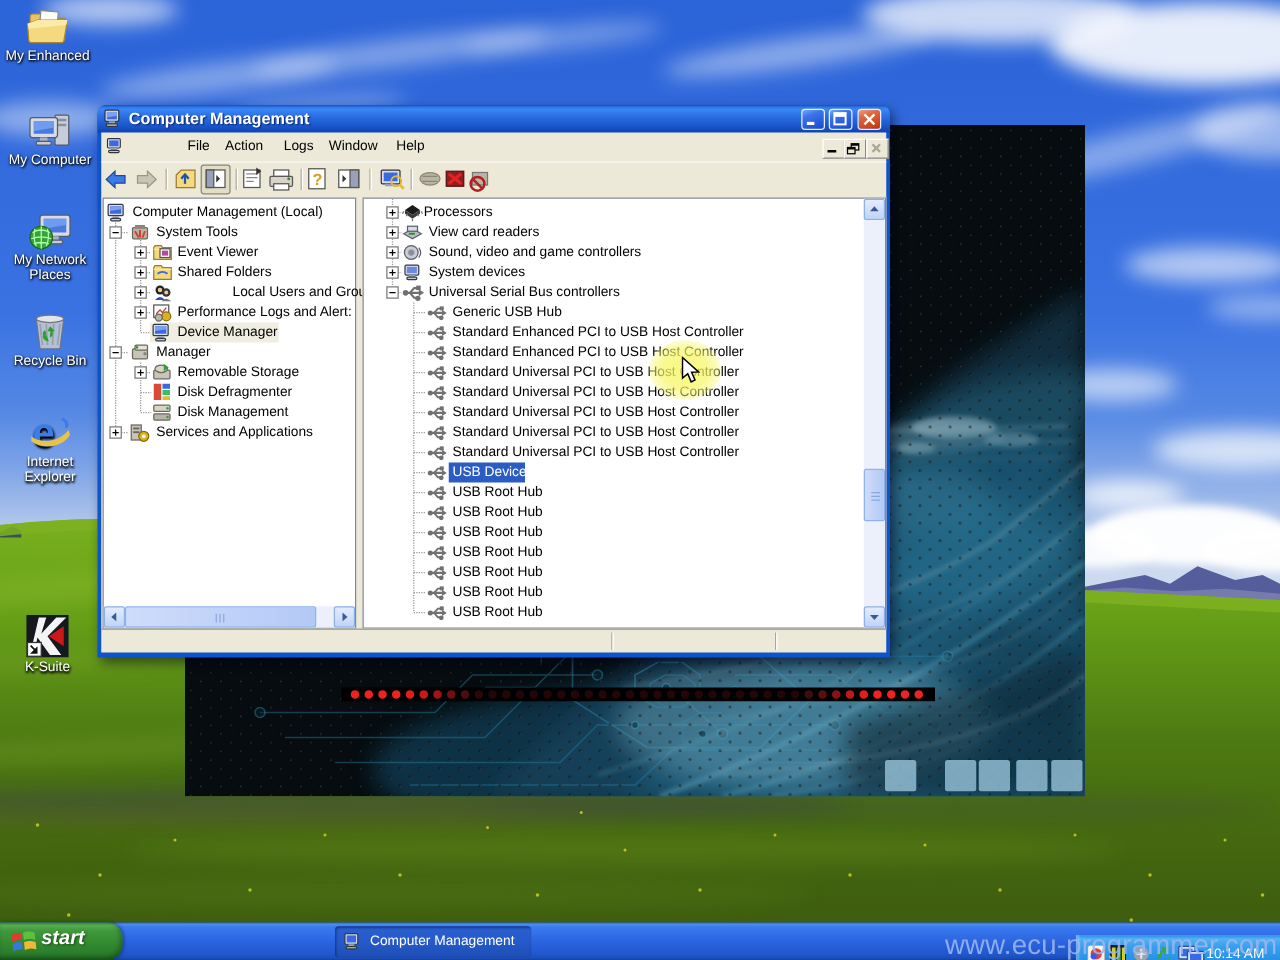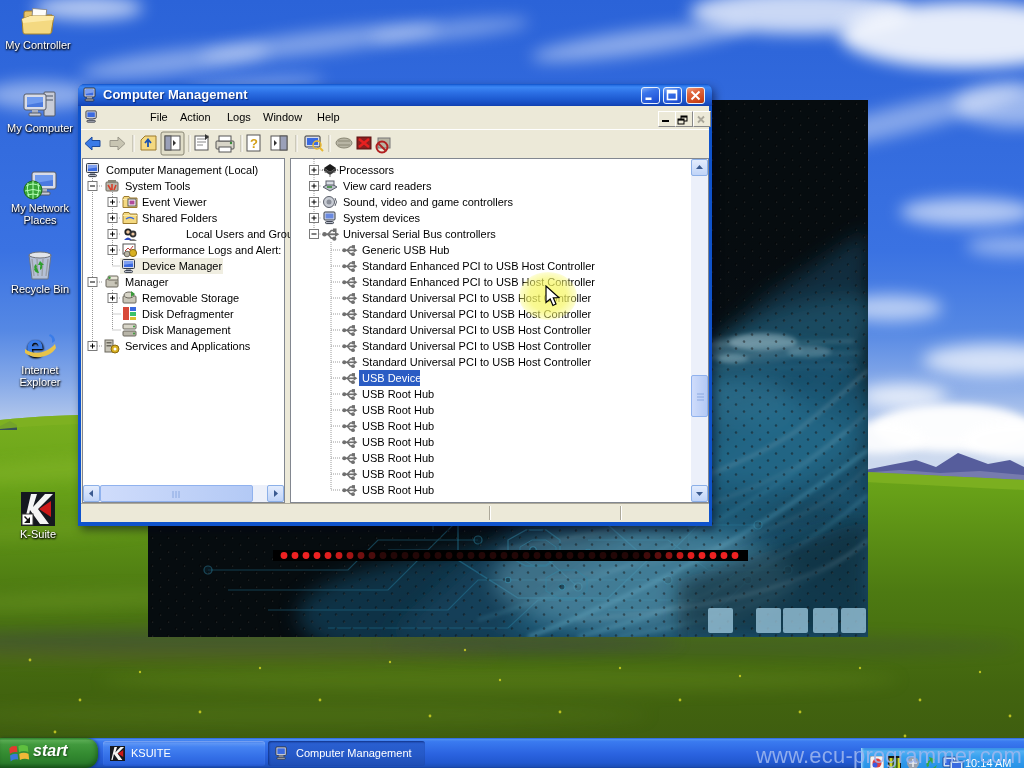--- a/index.html
+++ b/index.html
@@ -138,21 +138,21 @@
   </g>
 </svg>
 
 <div class="dicon" style="left:0px;top:3px;">
   <svg width="36" height="36" viewBox="0 0 36 36">
     <path d="M4,12 L4,28 Q4,30 6,30 L30,30 Q32,30 32,28 L32,12 L20,12 L17,8 L6,8 Q4,8 4,10 Z" fill="#e8c56a" stroke="#9c7b2e" stroke-width="1"></path>
     <rect x="12" y="6" width="14" height="16" fill="#fdfdfa" stroke="#8a8a8a" stroke-width="1" transform="rotate(5 19 14)"></rect>
     <path d="M2,16 L10,13 L34,13 L31,30 Q31,31 29,31 L5,31 Q3,31 3,29 Z" fill="#f4d981" stroke="#a8862f" stroke-width="1"></path>
     <path d="M2,16 L10,13 L34,13 L33,17 L3,20 Z" fill="#fceaa8"></path>
   </svg>
-  <div>My Controller</div>
+  <div>My Enhanced</div>
 </div>
 <div class="dicon" style="left:2px;top:86px;">
   <svg width="36" height="36" viewBox="0 0 36 36">
     <rect x="22" y="6" width="11" height="24" rx="1" fill="#c8ccd8" stroke="#555a66"></rect>
     <rect x="24" y="9" width="7" height="2" fill="#8890a0"></rect>
     <rect x="24" y="13" width="7" height="2" fill="#8890a0"></rect>
     <rect x="2" y="8" width="22" height="16" rx="2" fill="#d8dce8" stroke="#555a66"></rect>
     <rect x="5" y="11" width="16" height="10" fill="#4a7ae0"></rect>
     <path d="M5,11 L21,11 L21,16 L5,19 Z" fill="#6f9bf0"></path>
     <rect x="10" y="24" width="6" height="3" fill="#aab0c0"></rect>
@@ -787,30 +787,20 @@
     box-shadow:inset -2px -2px 4px rgba(0,40,0,.35),1px 0 3px rgba(0,20,60,.5);">
     <svg width="24" height="24" viewBox="0 0 22 22" style="position:absolute;left:7px;top:3px;">
       <path d="M2.5,6 Q5,3.5 9.5,4.8 L9.5,10.3 Q5.5,9 2.5,11 Z" fill="#e23a2e" transform="rotate(-6 10 10)"></path>
       <path d="M11,4.9 Q15,3 19.5,5.8 L19.5,11 Q15,8.8 11,10.4 Z" fill="#5fbf3f" transform="rotate(-6 10 10)"></path>
       <path d="M2.5,12.5 Q5.5,10.5 9.5,11.8 L9.5,17 Q5.5,15.8 2.5,18 Z" fill="#3a78d8" transform="rotate(-6 10 10)"></path>
       <path d="M11,11.9 Q15,10.3 19.5,12.6 L19.5,18 Q15,16 11,17.6 Z" fill="#f0b838" transform="rotate(-6 10 10)"></path>
     </svg>
     <span style="position:absolute;left:33px;top:4px;color:#fff;font-size:16px;font-weight:bold;
       font-style:italic;text-shadow:1px 1px 2px #1a4a1a;">start</span>
   </div>
-  <div class="taskbtn" style="left:103px;width:162px;
-    background:linear-gradient(180deg,#3a76ea 0%,#5d95f5 10%,#4583f2 24%,#3571e8 60%,#2c64dd 90%,#2457cc 100%);
-    box-shadow:inset 0 1px 1px rgba(255,255,255,.3);">
-    <svg width="15" height="15" viewBox="0 0 34 34" style="position:absolute;left:7px;top:5px;">
-      <rect width="34" height="34" fill="#15181f"></rect>
-      <path d="M3,32 L10,2 L16,2 L12,15 L24,2 L32,2 L17,17 L28,32 L19,32 L9,18 L6,32 Z" fill="#f4f4f4"></path>
-      <path d="M18,17 L30,9 L30,25 Z" fill="#cc1818"></path>
-    </svg>
-    <span style="position:absolute;left:28px;">KSUITE</span>
-  </div>
   <div class="taskbtn" style="left:268px;width:157px;
     background:linear-gradient(180deg,#2154c2 0%,#2a5fd0 10%,#2559c8 55%,#1e4db4 100%);
     box-shadow:inset 1px 1px 2px rgba(0,20,80,.5);">
     <svg width="15" height="15" viewBox="0 0 16 16" style="position:absolute;left:7px;top:5px;">
       <rect x="1" y="1" width="11" height="9" rx="1" fill="#d8dce8" stroke="#303540"></rect>
       <rect x="2.5" y="2.5" width="8" height="6" fill="#3a6ae0"></rect>
       <rect x="4" y="10" width="5" height="2" fill="#9aa0b0"></rect>
       <rect x="2" y="12" width="9" height="2" rx="1" fill="#c8ccd8" stroke="#303540"></rect>
     </svg>
     <span style="position:absolute;left:28px;">Computer Management</span>

